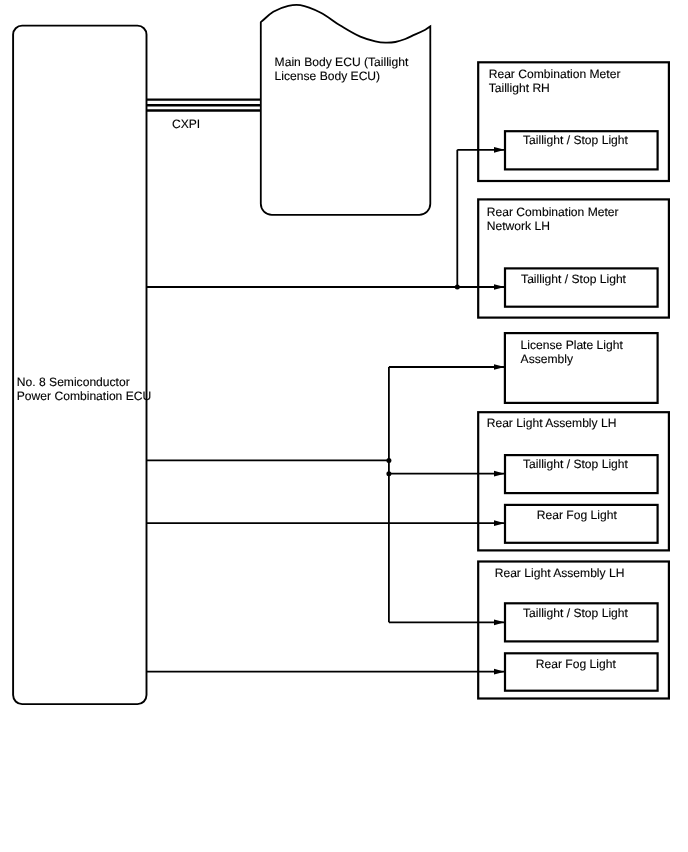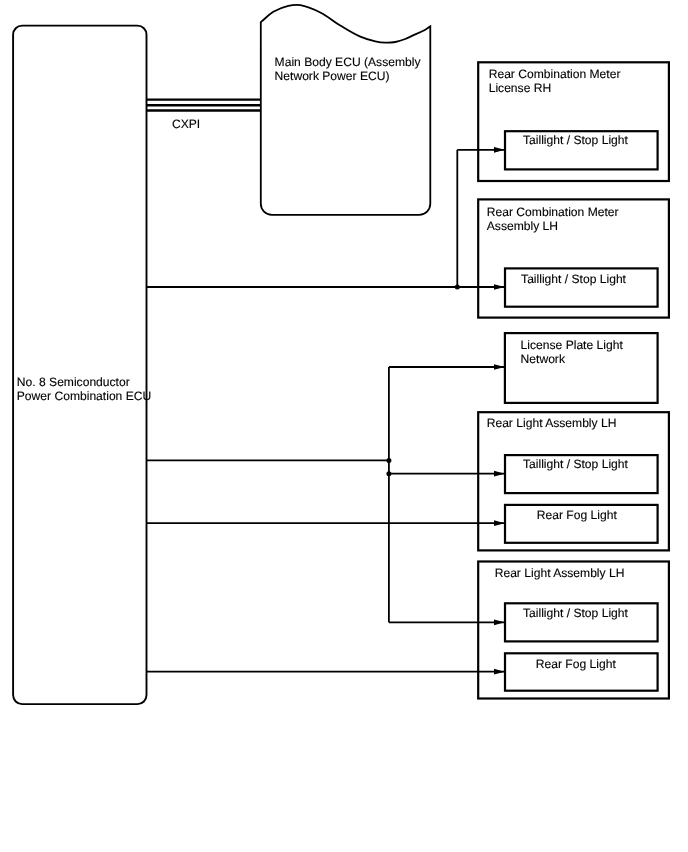--- a/index.html
+++ b/index.html
@@ -90,33 +90,33 @@
     <g fill="#000">
       <circle cx="457.3" cy="287.0" r="2.5"></circle>
       <circle cx="388.9" cy="460.4" r="2.5"></circle>
       <circle cx="388.9" cy="473.7" r="2.5"></circle>
     </g>
   </svg>
 
   <div class="tx" style="left:16.8px;top:375.8px;">No. 8 Semiconductor</div>
   <div class="tx" style="left:16.8px;top:389.9px;">Power Combination ECU</div>
 
-  <div class="tx" style="left:274.6px;top:55.7px;">Main Body ECU (Assembly</div>
-  <div class="tx" style="left:274.6px;top:69.5px;">Network Power ECU)</div>
+  <div class="tx" style="left:274.6px;top:55.7px;">Main Body ECU (Taillight</div>
+  <div class="tx" style="left:274.6px;top:69.5px;">License Body ECU)</div>
 
   <div class="tx" style="left:172px;top:118.0px;">CXPI</div>
 
   <div class="tx" style="left:488.7px;top:67.9px;">Rear Combination Meter</div>
-  <div class="tx" style="left:488.7px;top:82.2px;">License RH</div>
+  <div class="tx" style="left:488.7px;top:82.2px;">Taillight RH</div>
 
   <div class="tx" style="left:486.8px;top:205.8px;">Rear Combination Meter</div>
-  <div class="tx" style="left:486.8px;top:219.8px;">Assembly LH</div>
+  <div class="tx" style="left:486.8px;top:219.8px;">Network LH</div>
 
   <div class="tx" style="left:520.6px;top:339.0px;">License Plate Light</div>
-  <div class="tx" style="left:520.6px;top:353.4px;">Network</div>
+  <div class="tx" style="left:520.6px;top:353.4px;">Assembly</div>
 
   <div class="tx" style="left:486.7px;top:416.8px;">Rear Light Assembly LH</div>
 
   <div class="tx" style="left:494.7px;top:566.7px;">Rear Light Assembly LH</div>
 
   <div class="tx" style="left:523.0px;top:133.9px;">Taillight / Stop Light</div>
   <div class="tx" style="left:521.1px;top:273.0px;">Taillight / Stop Light</div>
   <div class="tx" style="left:523.0px;top:457.8px;">Taillight / Stop Light</div>
   <div class="tx" style="left:536.8px;top:509.0px;">Rear Fog Light</div>
   <div class="tx" style="left:523.0px;top:607.0px;">Taillight / Stop Light</div>

